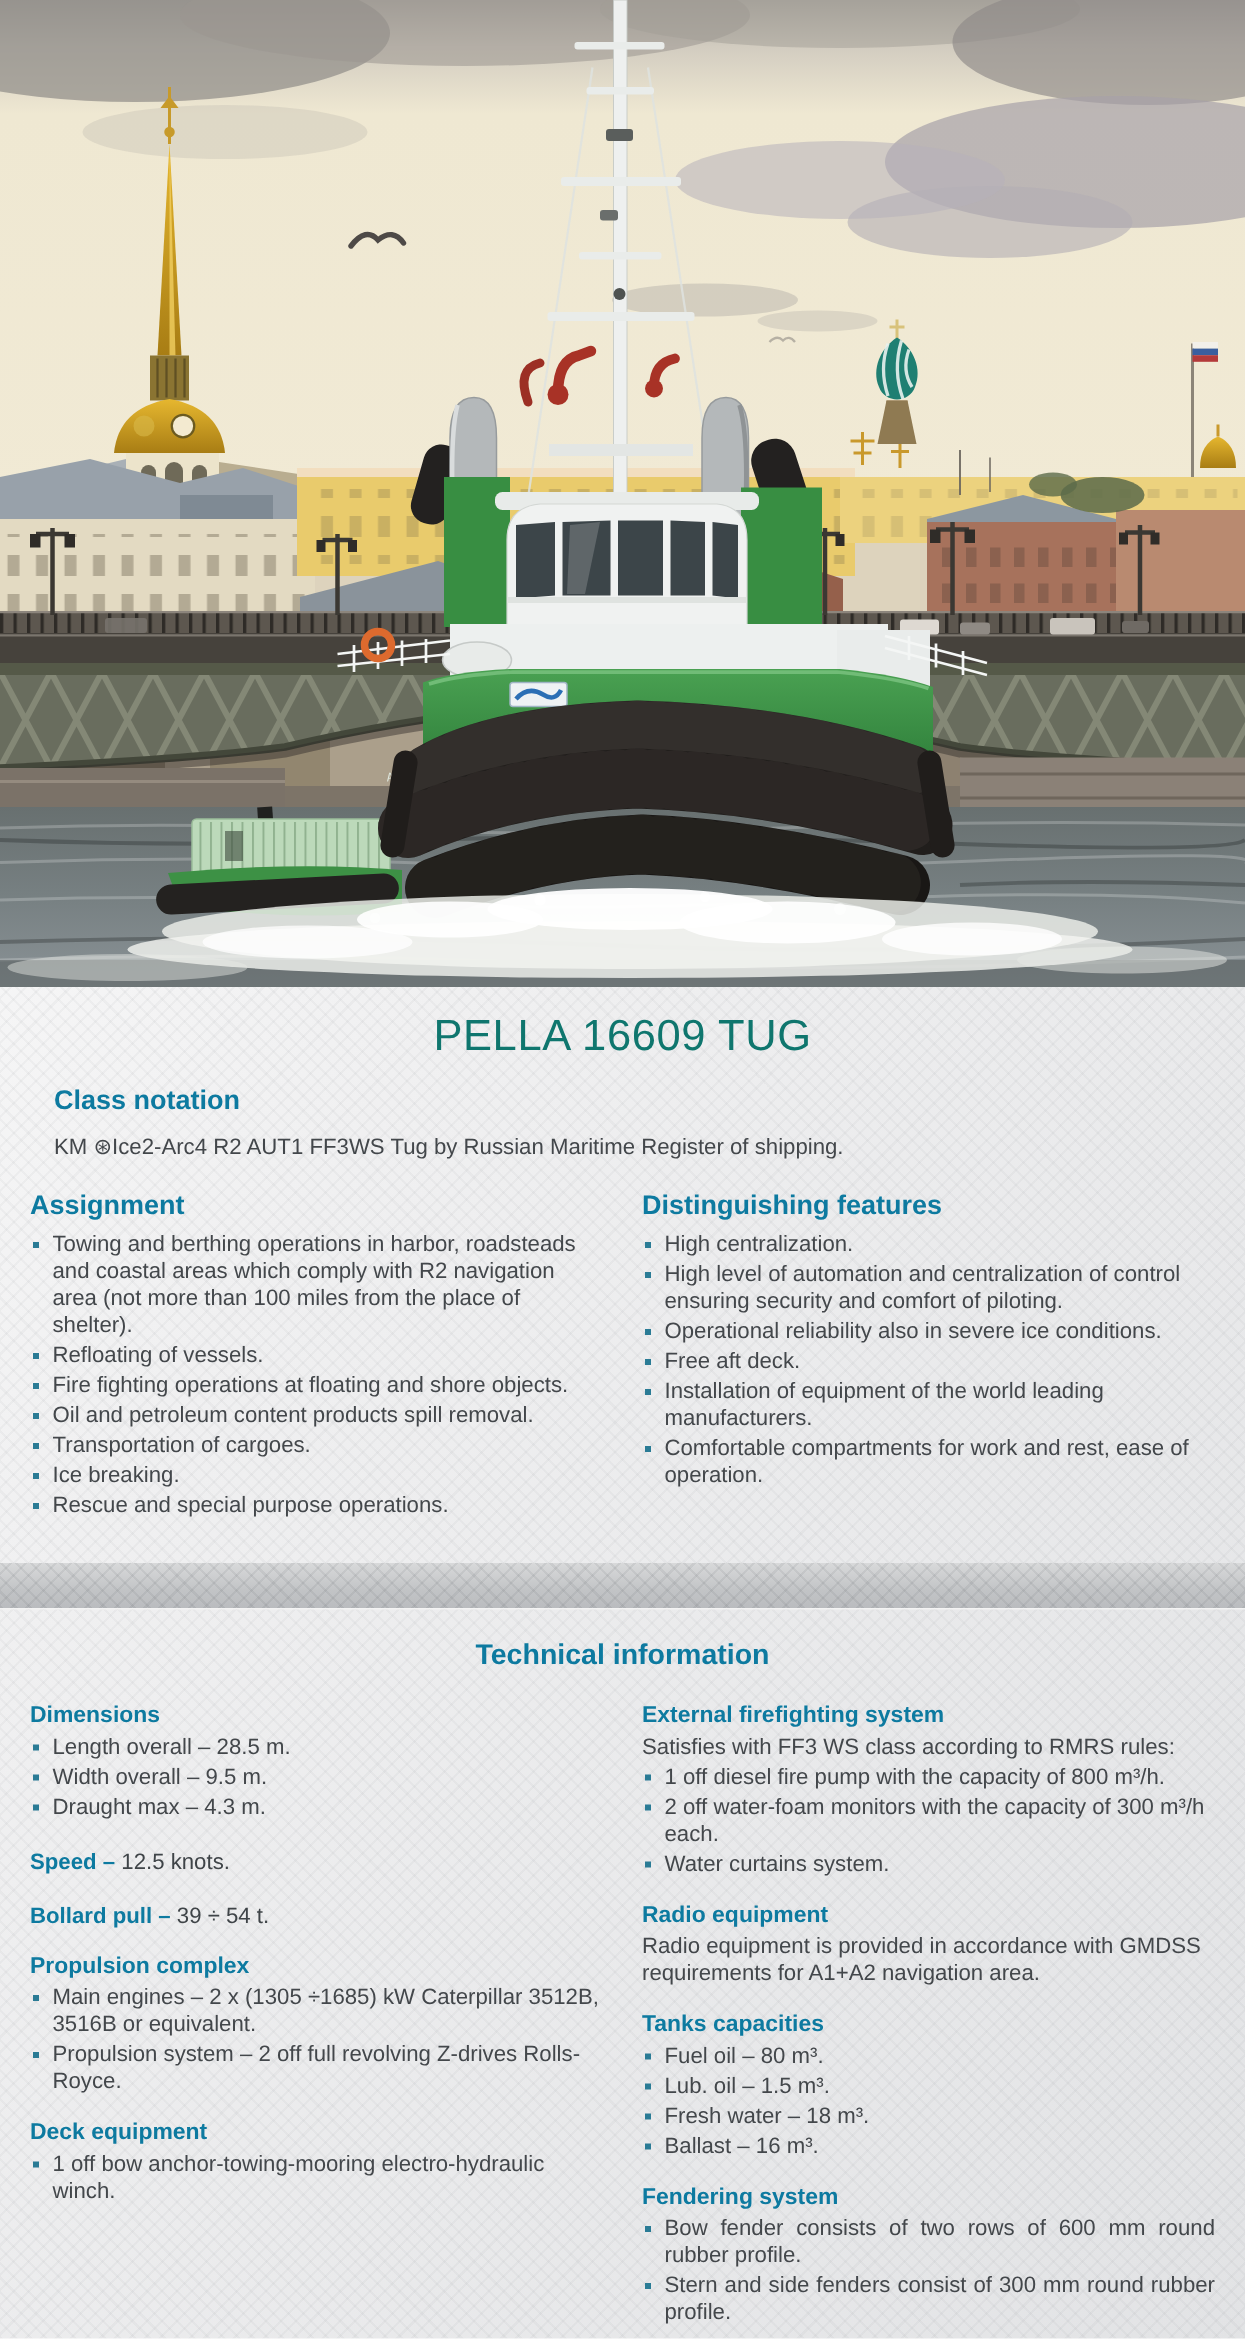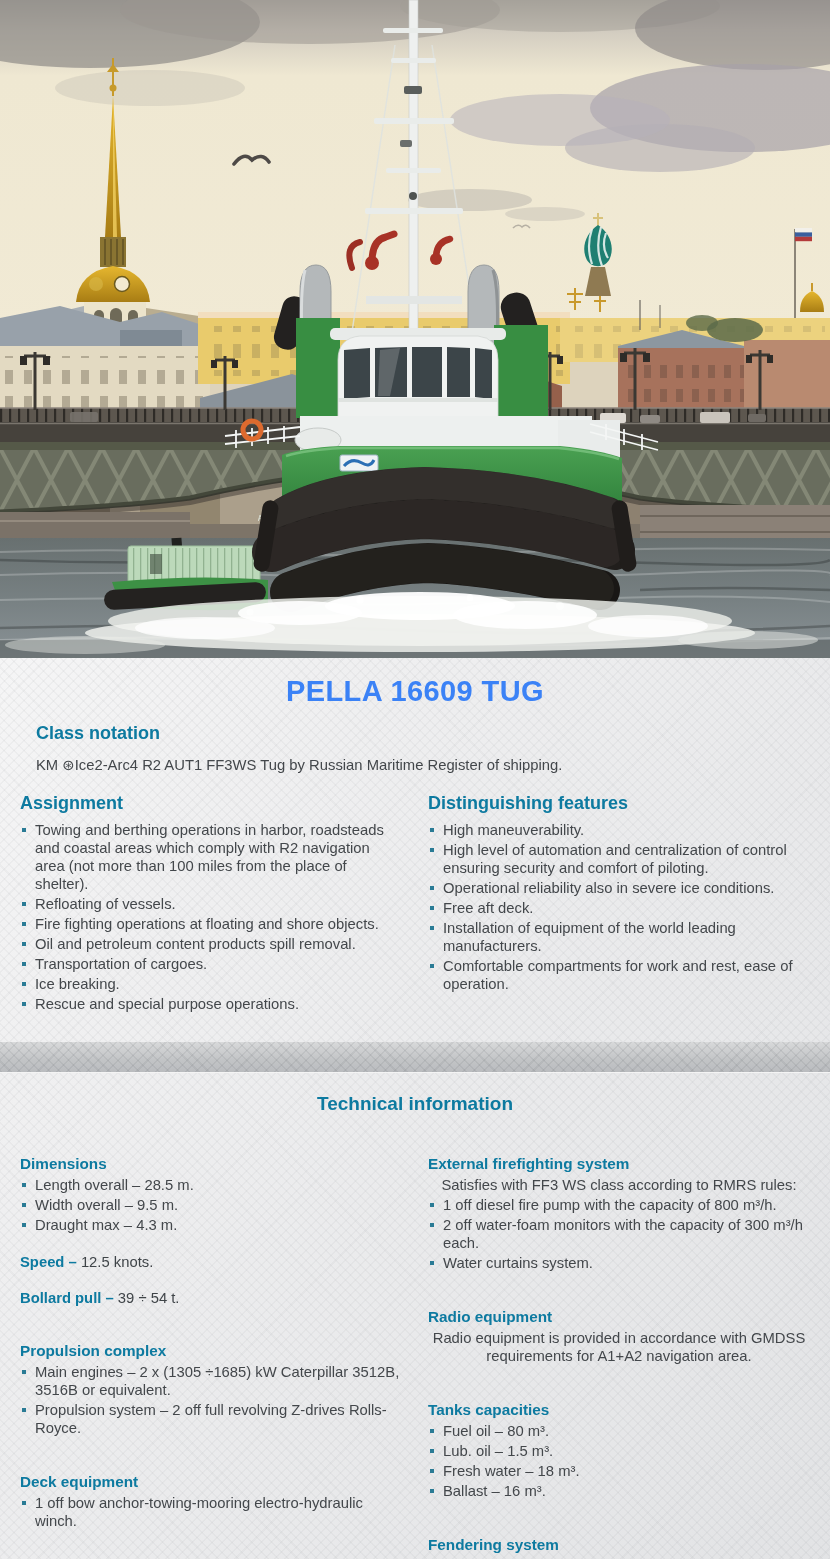--- a/index.html
+++ b/index.html
@@ -12,21 +12,21 @@
   .page{position:relative;width:830px;height:1559px;}
   .page::before{
     content:"";position:absolute;inset:658px 0 0 0;pointer-events:none;z-index:0;
     background-image:
       repeating-linear-gradient(45deg,rgba(110,115,120,.055) 0 1.5px,transparent 1.5px 7px),
       repeating-linear-gradient(-45deg,rgba(110,115,120,.055) 0 1.5px,transparent 1.5px 7px);
   }
   .hero{width:830px;height:658px;display:block;position:relative;z-index:1;}
   .content{position:relative;z-index:1;}
   h1.title{
-    text-align:center;color:#3b82f6;font-size:29px;font-weight:bold;
+    text-align:center;color:#0f766e;font-size:29px;font-weight:normal;
     margin:17px 0 8px 0;letter-spacing:.4px;
   }
   .section{padding:0 36px;}
   h2.sec{color:#0d7aa0;font-size:18px;font-weight:bold;margin:15px 0 7px 0;}
   p.body, li{font-size:14.8px;line-height:1.22;color:#43474b;}
   p.body{margin:12px 0 4px 0;}
   ul.dots{list-style:none;margin:2px 0 0 0;padding:0;}
   ul.dots li{position:relative;padding-left:15px;margin:0 0 2px 0;}
   ul.dots li::before{
     content:"";position:absolute;left:2px;top:7px;width:4px;height:4px;background:#2a7b95;
@@ -36,23 +36,23 @@
     height:30px;margin-top:26px;
     background:
       repeating-linear-gradient(45deg,rgba(90,95,100,.10) 0 1.5px,transparent 1.5px 7px),
       repeating-linear-gradient(-45deg,rgba(90,95,100,.10) 0 1.5px,transparent 1.5px 7px),
       linear-gradient(180deg,#d8d9da 0%,#c2c4c6 60%,#babcbf 100%);
     border-bottom:1px solid #f4f4f4;
   }
   h2.tech-title{
     text-align:center;color:#0d7aa0;font-size:19px;font-weight:bold;margin:20px 0 4px 0;
   }
-  .tech .sub{margin-top:36px;}
+  .tech .sub{margin-top:16px;}
   .tech h3{color:#0d7aa0;font-size:15.3px;font-weight:bold;margin:0 0 3px 0;}
-  .tech p.body{margin:0;text-align:center;}
+  .tech p.body{margin:0;}
   .inline-spec{font-size:14.8px;margin-top:20px;}
   .inline-spec .lbl{color:#0d7aa0;font-weight:bold;}
   ul.justify li{text-align:justify;}
 </style>
 </head>
 <body>
 
 <div class="page">
 
   <svg class="hero" viewBox="0 0 830 658" xmlns="http://www.w3.org/2000/svg">
@@ -397,21 +397,21 @@
           <li>Fire fighting operations at floating and shore objects.</li>
           <li>Oil and petroleum content products spill removal.</li>
           <li>Transportation of cargoes.</li>
           <li>Ice breaking.</li>
           <li>Rescue and special purpose operations.</li>
         </ul>
       </div>
       <div>
         <h2 class="sec">Distinguishing features</h2>
         <ul class="dots">
-          <li>High maneuverability.</li>
+          <li>High centralization.</li>
           <li>High level of automation and centralization of control ensuring security and comfort of piloting.</li>
           <li>Operational reliability also in severe ice conditions.</li>
           <li>Free aft deck.</li>
           <li>Installation of equipment of the world leading manufacturers.</li>
           <li>Comfortable compartments for work and rest, ease of operation.</li>
         </ul>
       </div>
     </div>
 
     <div class="band"></div>

